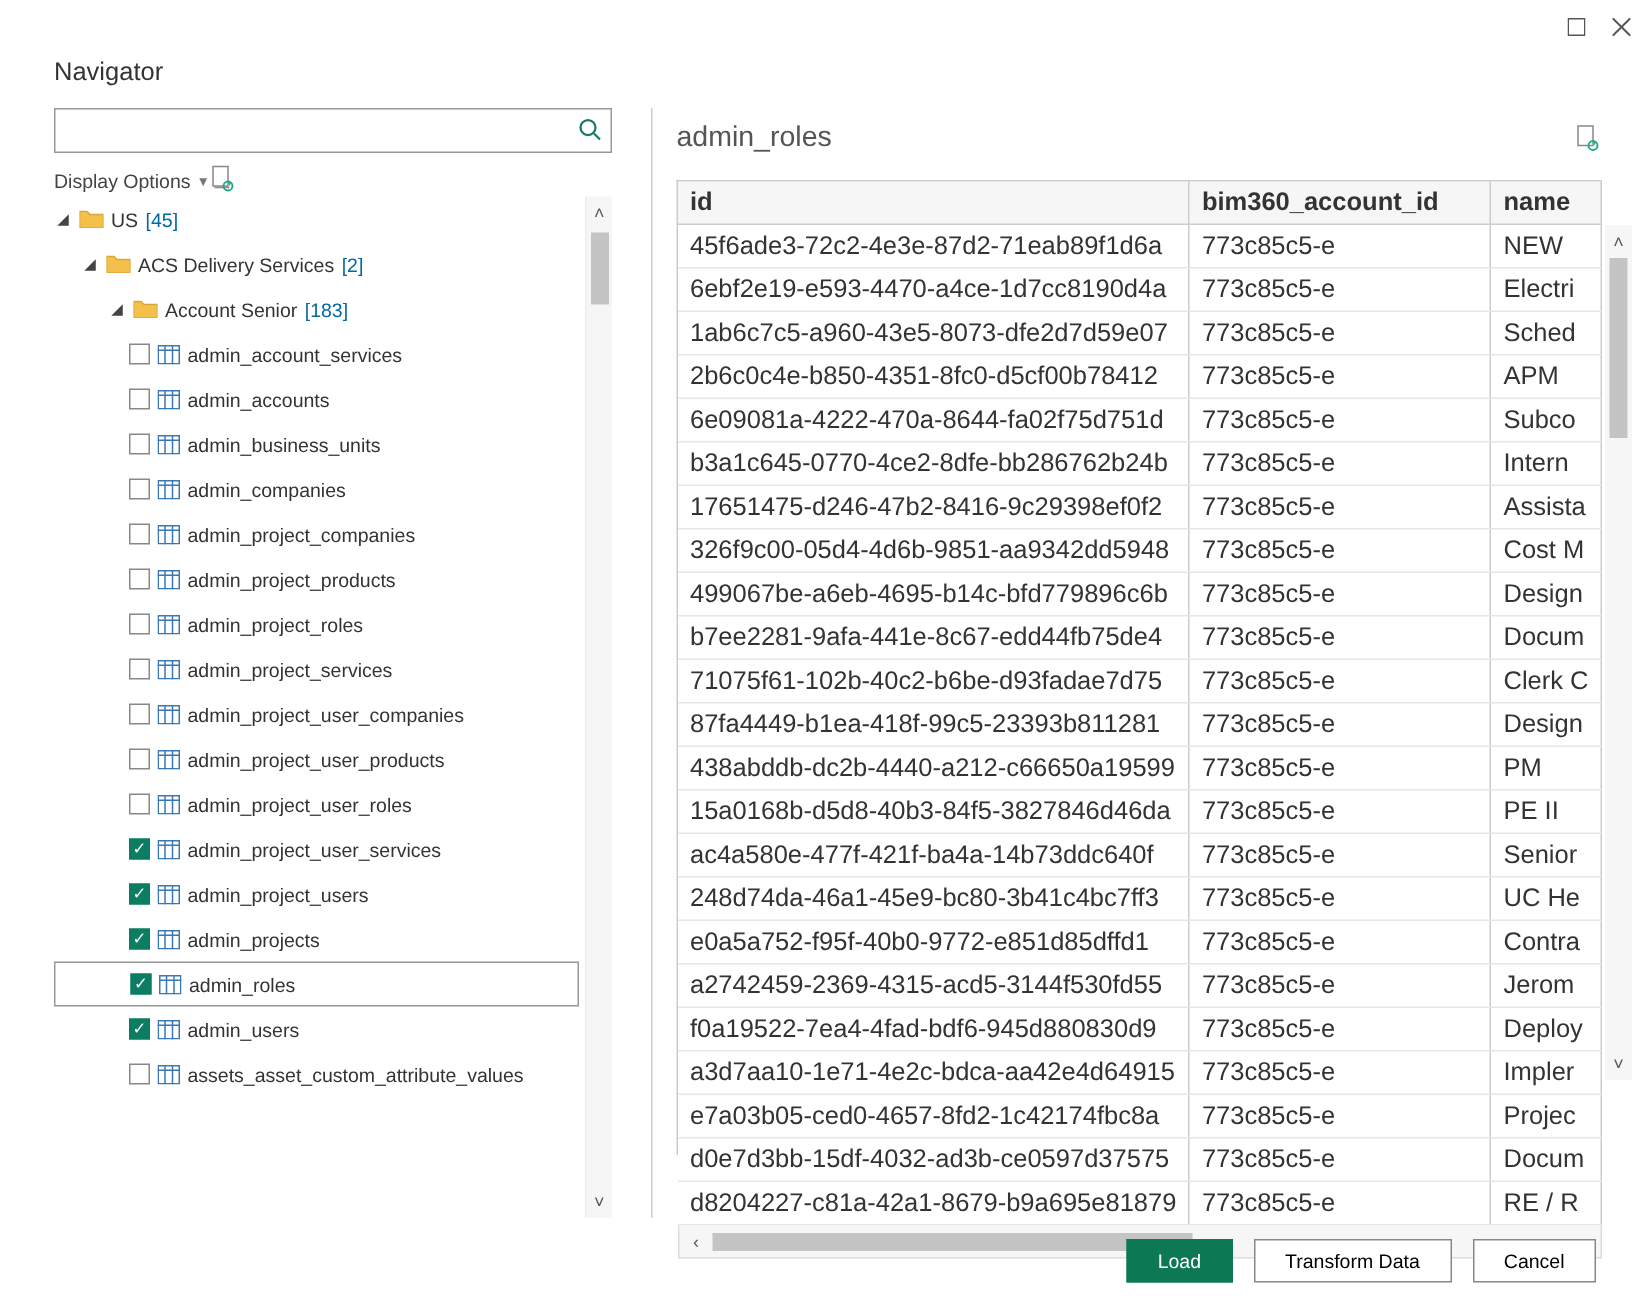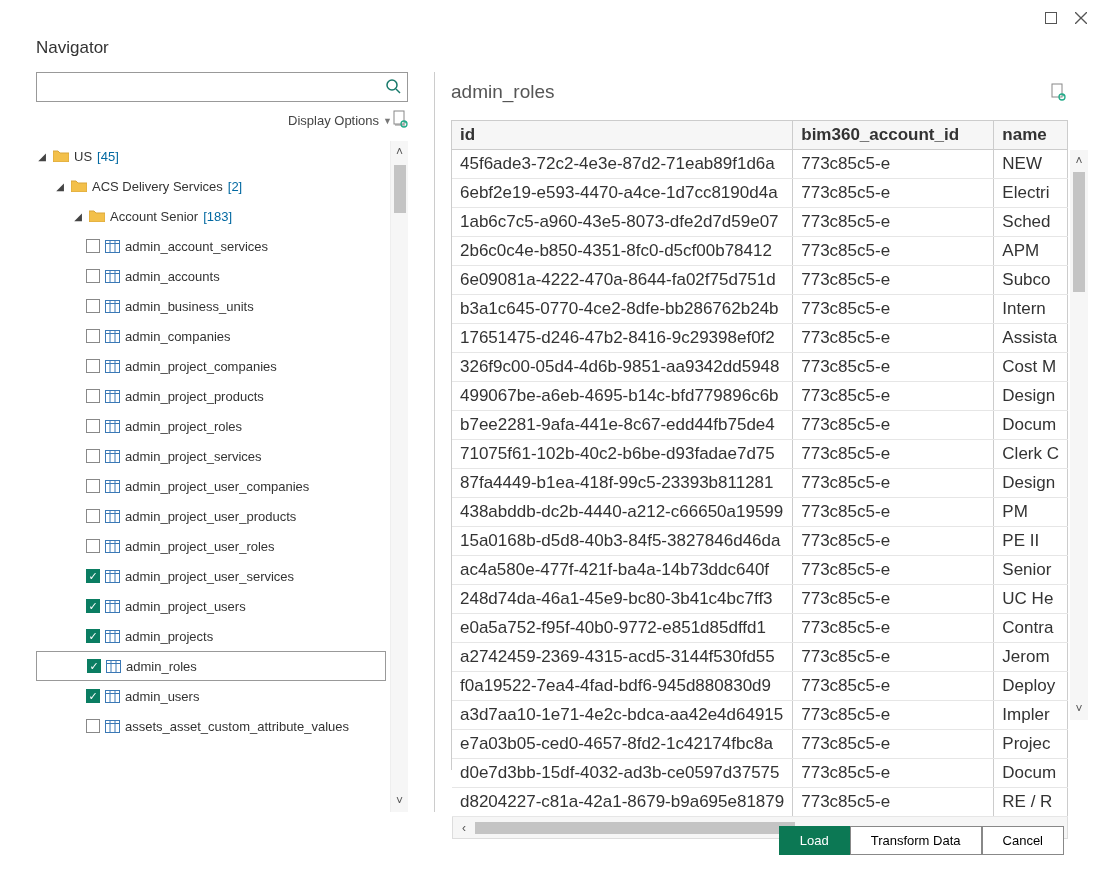--- a/index.html
+++ b/index.html
@@ -54,23 +54,22 @@
   .search-box input {
     flex: 1;
     border: none;
     outline: none;
     font-size: 13px;
     background: transparent;
   }
   .display-options-row {
     display: flex;
     align-items: center;
-    justify-content: flex-end;
+    justify-content: flex-start;
     width: 372px;
-    margin-bottom: 10px;
   }
   .display-options {
     display: flex;
     align-items: center;
     gap: 4px;
     color: #444;
   }
   .tree-container {
     display: flex;
     flex: 1;
@@ -241,20 +240,21 @@
     width: 22px; text-align: center; font-size: 12px; color:#555;
   }
   .right-hscroll .track { flex:1; position:relative; height:12px; }
   .right-hscroll .thumb { position:absolute; left:0; top:0; height:12px; width:320px; background:#c4c4c4; }
 
   .footer {
     position: absolute;
     bottom: 20px;
     right: 36px;
     display: flex;
+    gap: 14px;
   }
   .btn {
     border: 1px solid #888;
     background: #fff;
     padding: 6px 20px;
     font-size: 13px;
     cursor: pointer;
   }
   .btn.primary {
     background: #0c7854;

